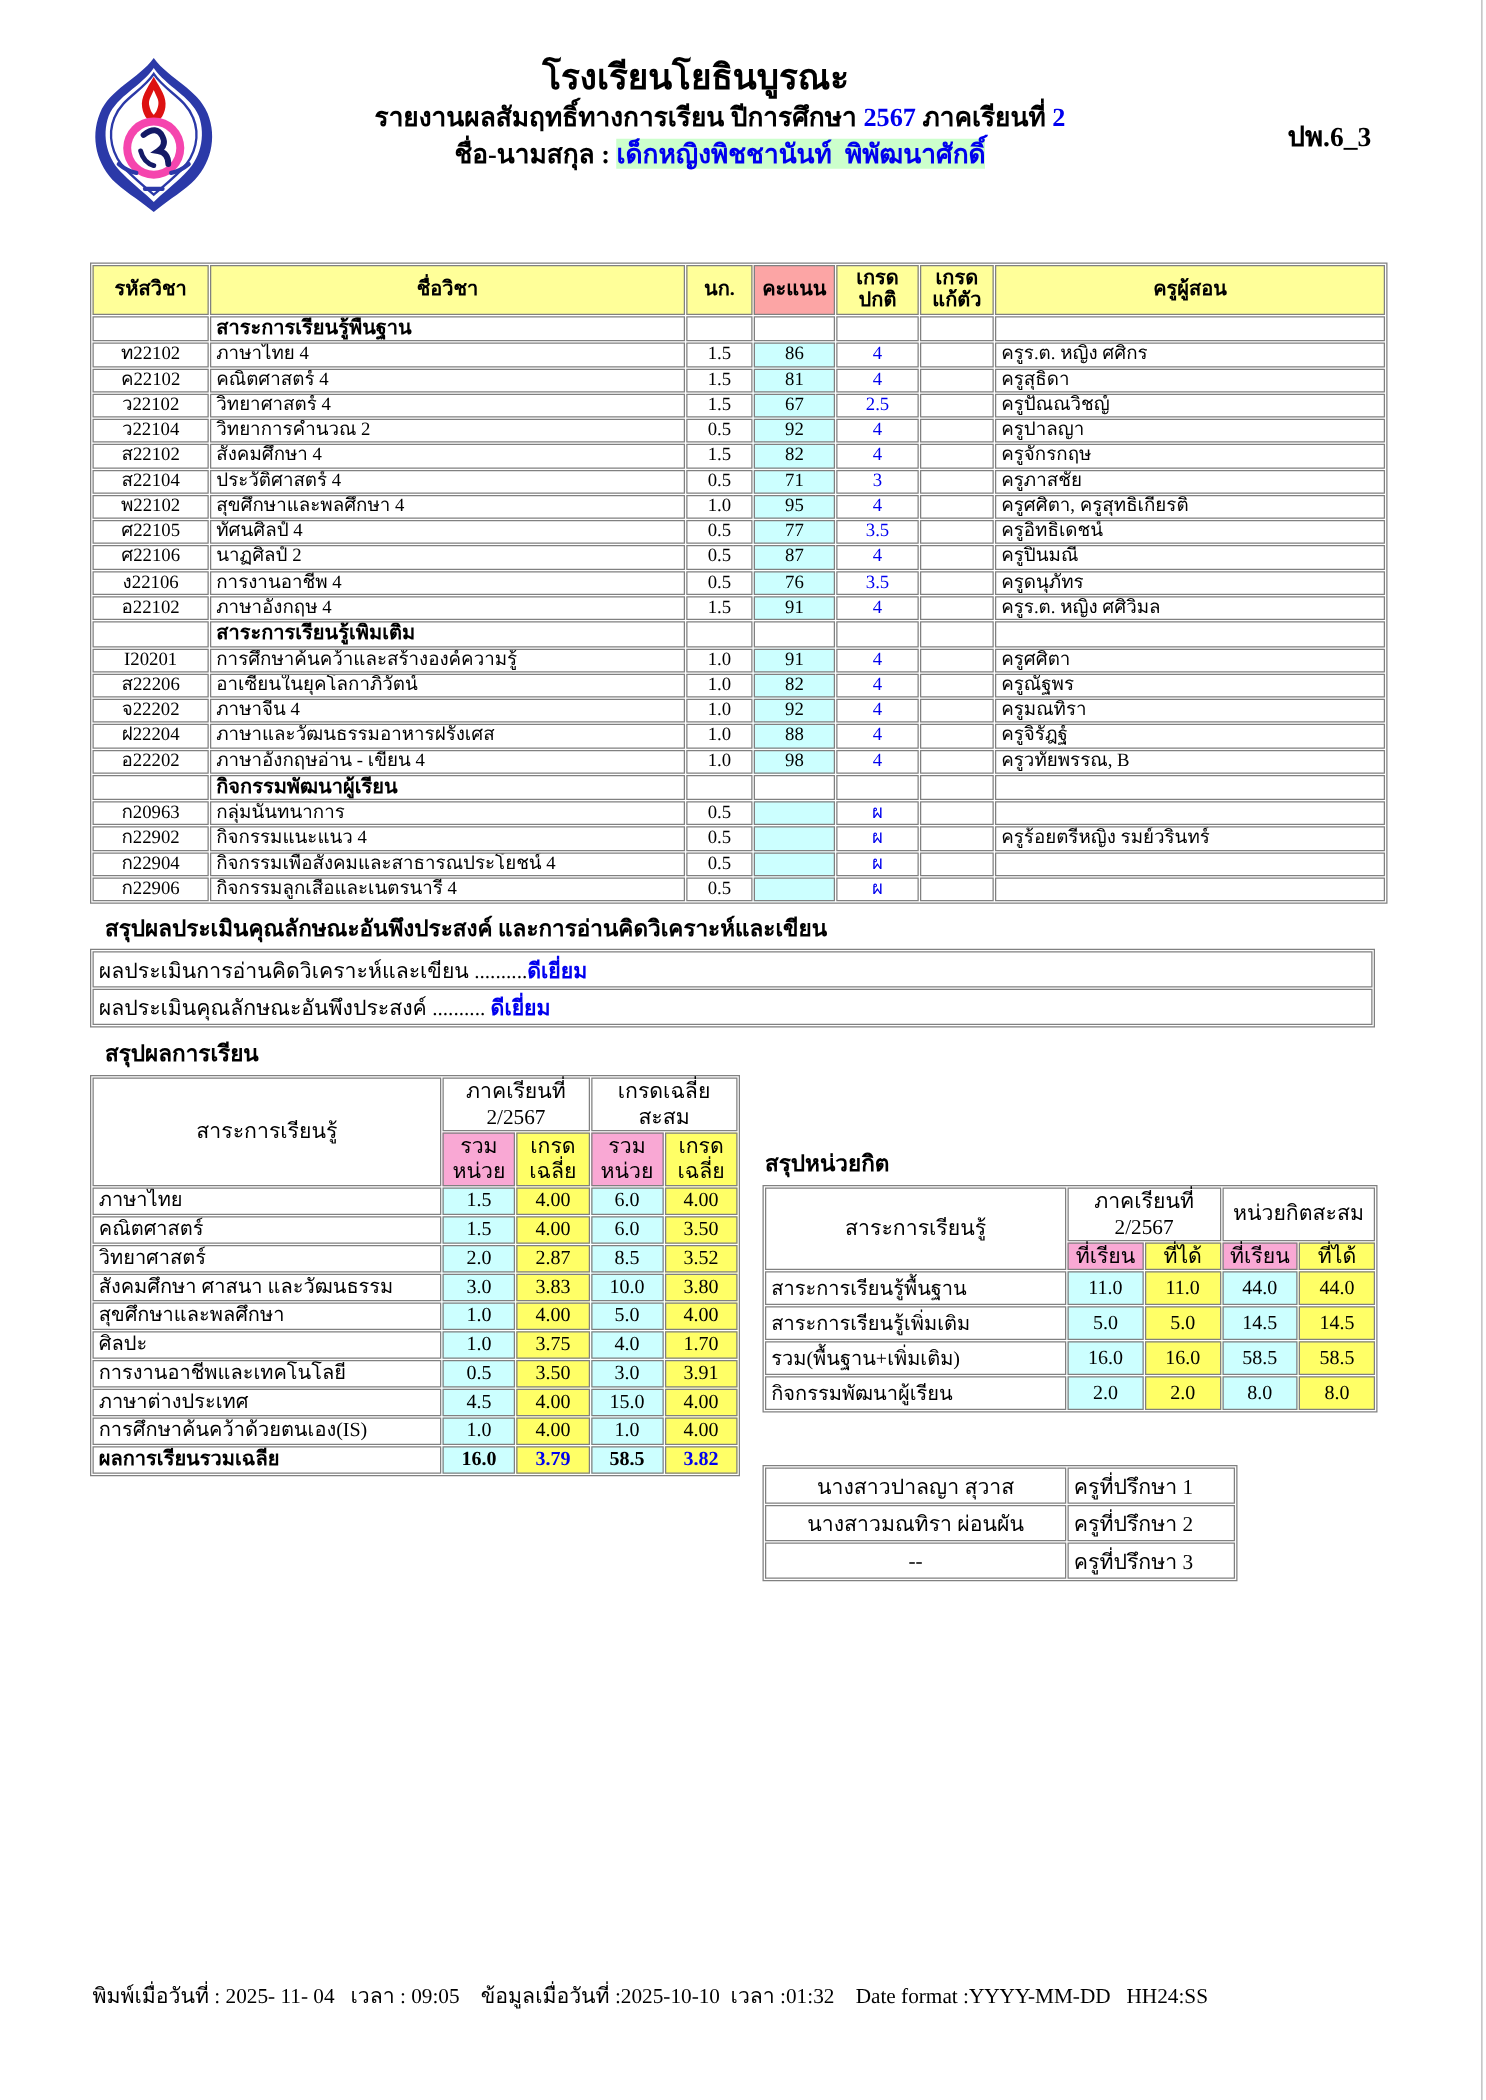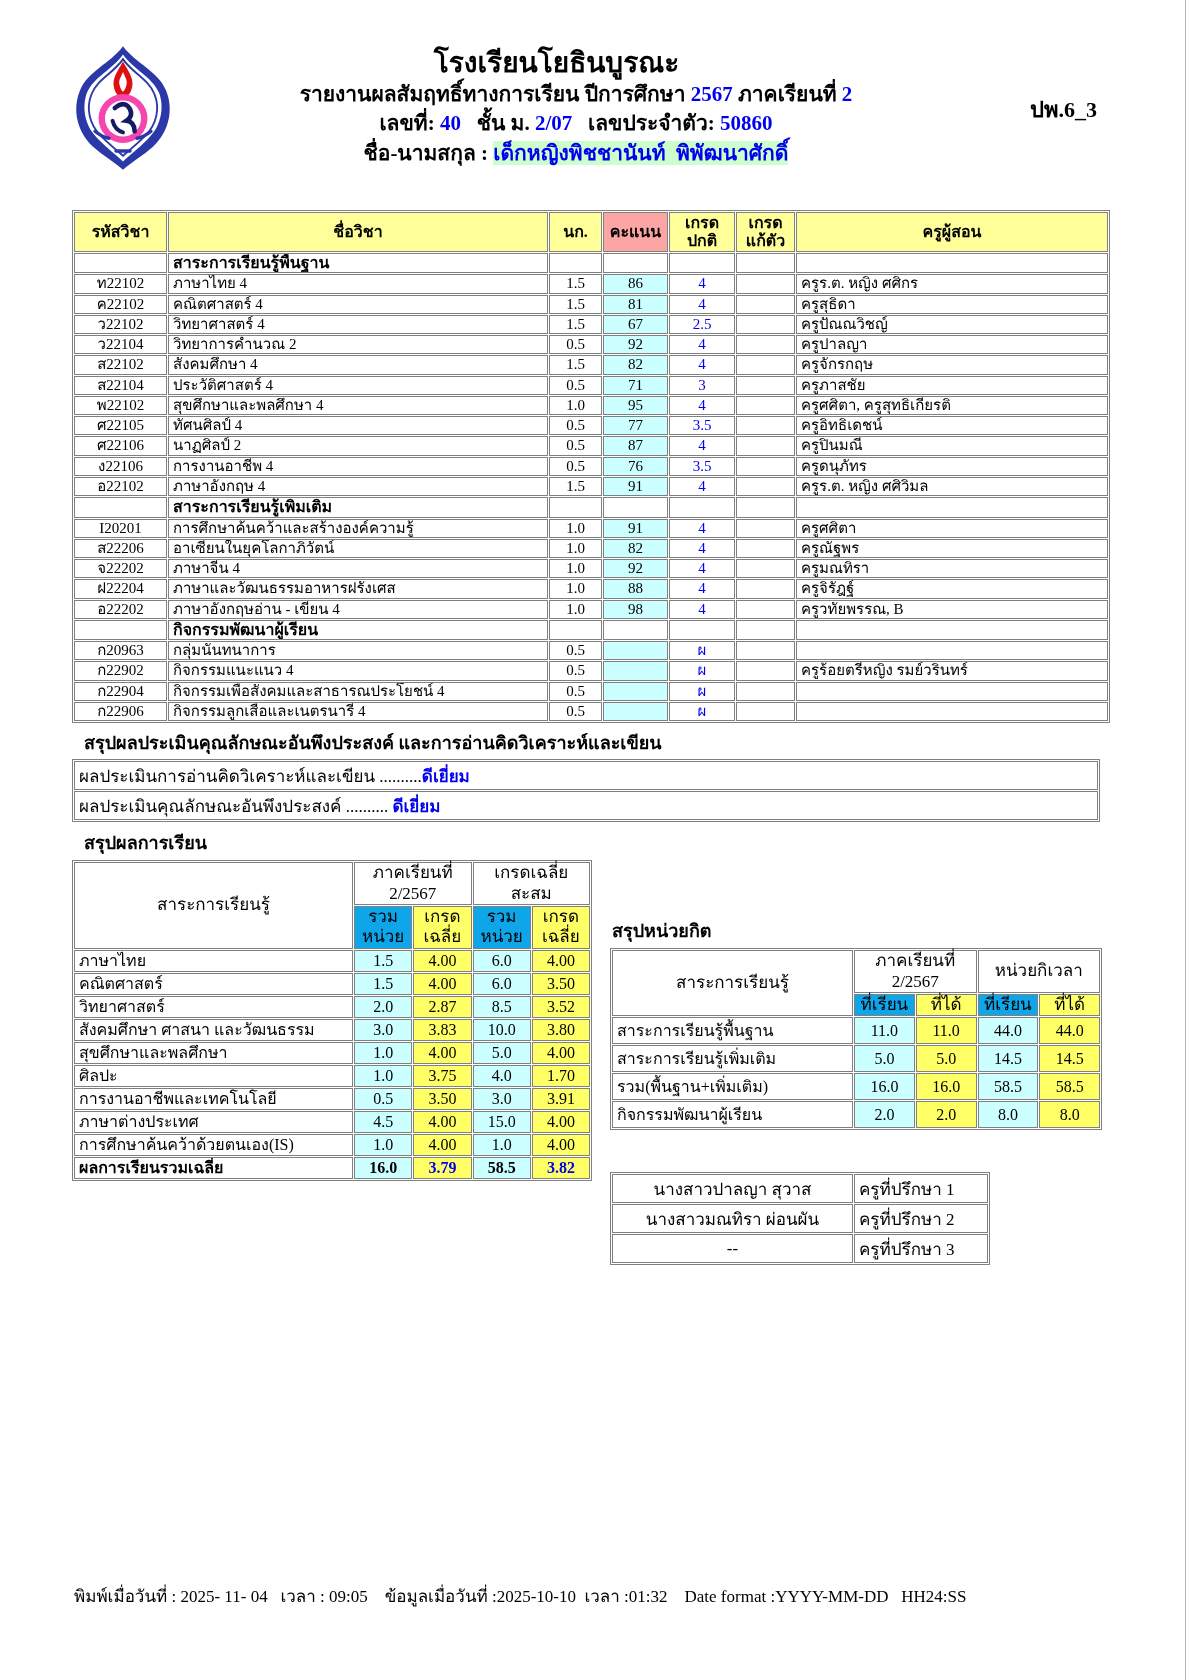--- a/index.html
+++ b/index.html
@@ -50,21 +50,21 @@
 
   
   .summary-heading { margin:6px 0 3px 84px; font-size:18px; font-weight:bold; }
   .summary-flex { display:flex; align-items:flex-start; margin-left:72px; }
 
   .summary-table { width:520px; table-layout:fixed; }
   .summary-table th { font-size:17px; font-weight:normal; text-align:center; white-space:pre-line; line-height:1.2; }
   .summary-table td { height:22px; font-size:16px; line-height:1.15; white-space:nowrap; overflow:hidden; }
   .su-name { width:279px; }
   .su-c { width:57px; }
-  th.sub-cyan   { background:#0ea5e9; }
+  th.sub-cyan   { background:#f9a8d4; }
   th.sub-yellow { background:#FFFF66; }
   td.s-unit { background:#CCFFFF; text-align:center; }
   td.s-gpa  { background:#FFFF66; text-align:center; }
   tr.total td { font-weight:bold; }
   tr.total td.s-gpa { color:#0000EE; }
 
   .right-col { margin-left:18px; padding-top:56px; }
   .credits-heading { font-size:18px; font-weight:bold; margin:0 0 3px 2px; }
   .credits-table { width:492px; table-layout:fixed; }
   .credits-table th { font-size:17px; font-weight:normal; text-align:center; white-space:pre-line; line-height:1.2; }
@@ -103,28 +103,20 @@
       </svg>
     </div>
 
     <div class="titles">
       <div class="school-name">โรงเรียนโยธินบูรณะ</div>
       <div class="hline">
         <span>รายงานผลสัมฤทธิ์ทางการเรียน ปีการศึกษา</span>
         <span class="blue">2567</span>
         <span>ภาคเรียนที่</span>
         <span class="blue">2</span>
-      </div>
-      <div class="hline">
-        <span>เลขที่:</span>
-        <span class="blue">40</span>&nbsp;&nbsp;
-        <span>ชั้น ม.</span>
-        <span class="blue">2/07</span>&nbsp;&nbsp;
-        <span>เลขประจำตัว:</span>
-        <span class="blue">50860</span>
       </div>
       <div class="hline">
         <span>ชื่อ-นามสกุล :</span>
         <span class="name-hl">เด็กหญิงพิชชานันท์  พิพัฒนาศักดิ์</span>
       </div>
     </div>
 
     <div class="form-code">ปพ.6_3</div>
   </div>
 
@@ -501,21 +493,21 @@
     </table>
 
     <div class="right-col">
       <div class="credits-heading">สรุปหน่วยกิต</div>
       <table class="grid credits-table">
         <thead>
           <tr>
             <th class="cr-name" rowspan="2">สาระการเรียนรู้</th>
             <th colspan="2">ภาคเรียนที่
 2/2567</th>
-            <th colspan="2">หน่วยกิเวลา</th>
+            <th colspan="2">หน่วยกิตสะสม</th>
           </tr>
           <tr>
             <th class="cr-c1 sub-cyan">ที่เรียน</th>
             <th class="cr-c2 sub-yellow">ที่ได้</th>
             <th class="cr-c1 sub-cyan">ที่เรียน</th>
             <th class="cr-c2 sub-yellow">ที่ได้</th>
           </tr>
         </thead>
         <tbody>
   <tr>

